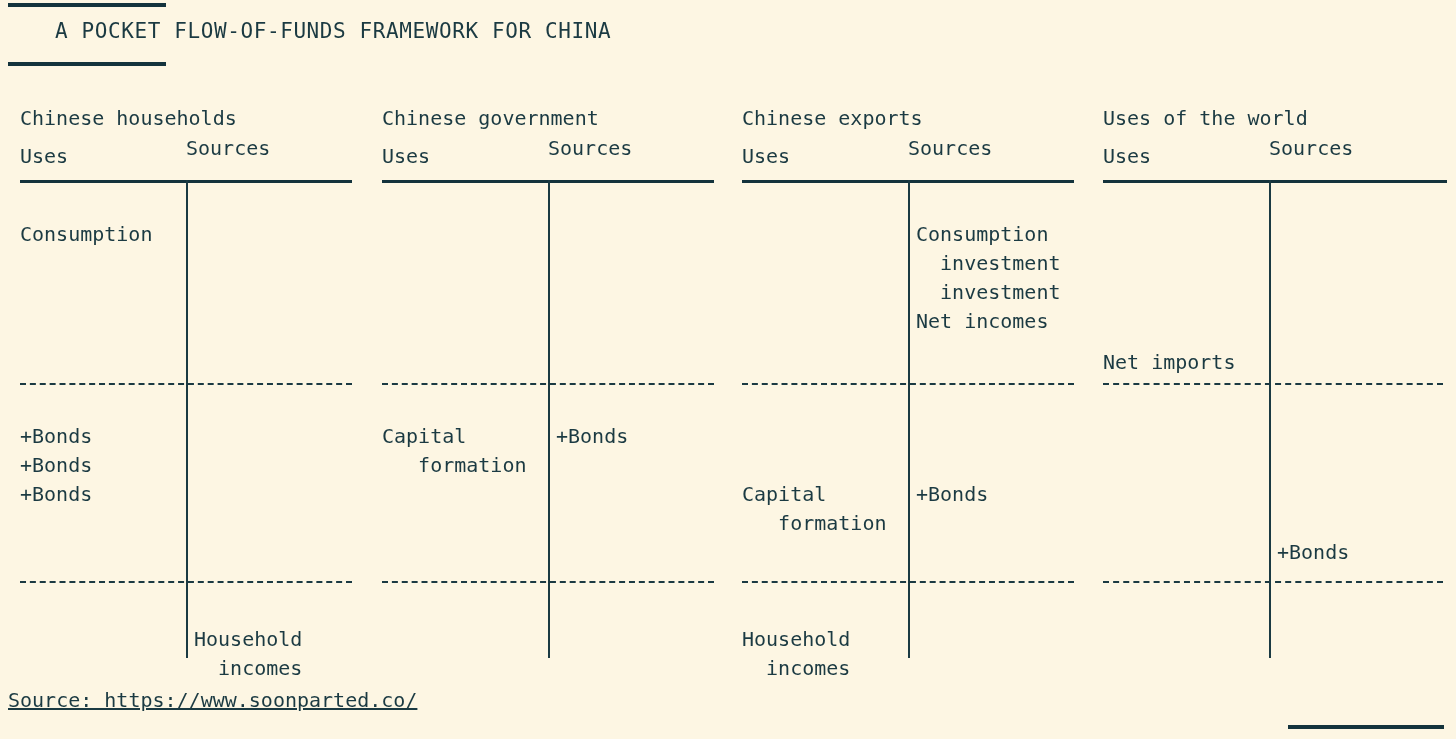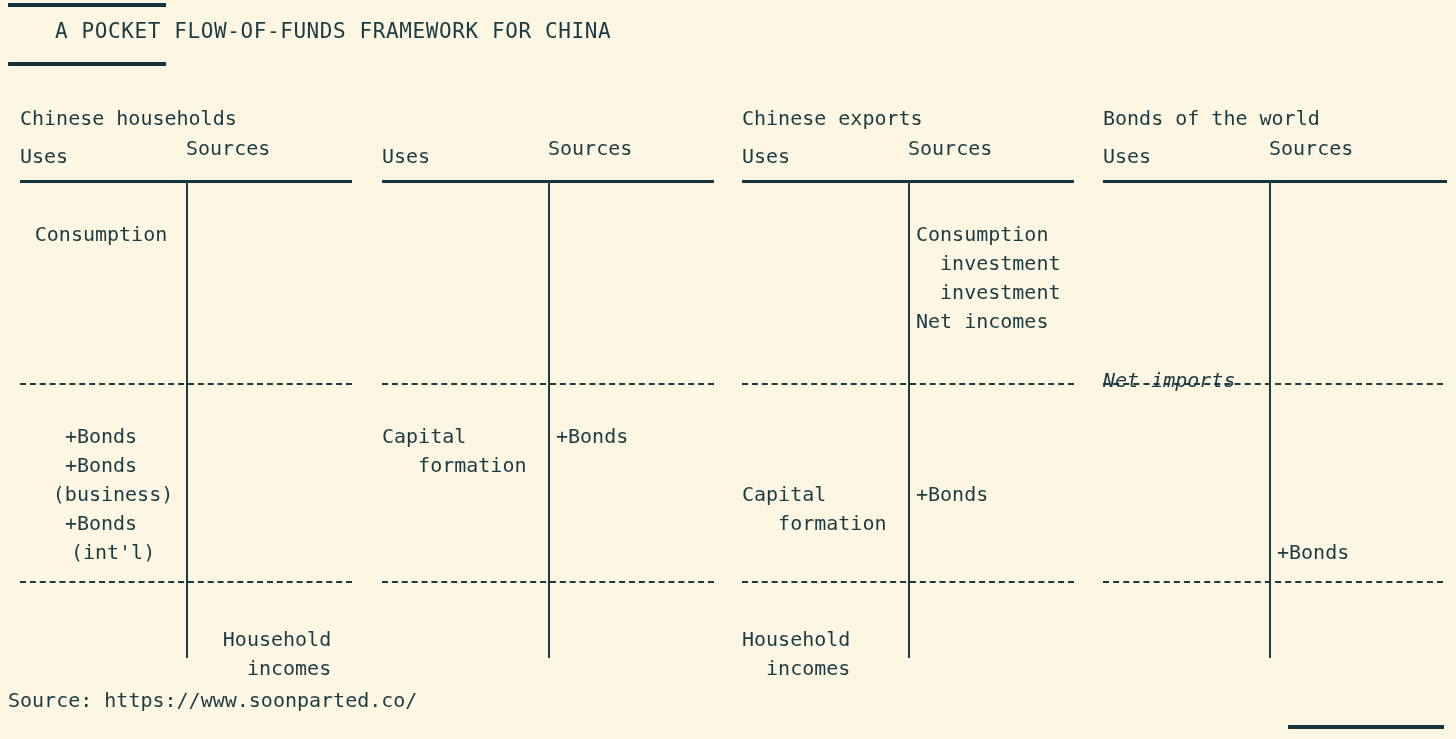--- a/index.html
+++ b/index.html
@@ -39,30 +39,31 @@
   }
 
   
   #source-line {
     position: absolute;
     left: 8px;
     top: 690px;
     font-size: 20px;
     white-space: pre;
     line-height: 1;
+    text-decoration: underline;
   }
 
   
   .sector {
     position: absolute;
     top: 108px;
     width: 353px;
     height: 552px;
   }
-  #sector-0 { left: 12px; text-align: center; }
+  #sector-0 { left: 12px; }
   #sector-1 { left: 374px; }
   #sector-2 { left: 734px; }
   #sector-3 { left: 1095px; }
 
   .sector-title {
     position: absolute;
     left: 8px;
     top: 0px;
     font-size: 20px;
     white-space: pre;
@@ -144,27 +145,28 @@
   <div class="sector-title">Chinese households</div>
   <div class="col-head-uses">Uses</div>
   <div class="col-head-sources">Sources</div>
   <div class="head-rule"></div>
   <div class="v-rule"></div>
   <div class="dot-rule band-1"></div>
   <div class="dot-rule band-2"></div>
 
   <div class="cell uses" style="top:84px;"><span class="line">Consumption</span></div>
   <div class="cell sources" style="top:84px;"></div>
-  <div class="cell uses" style="top:286px;"><span class="line">+Bonds</span><span class="line">+Bonds</span><span class="line">  (business)</span><span class="line">+Bonds</span><span class="line">  (int'l)</span></div>
+  <div class="cell uses" style="top:286px;"><span class="line">+Bonds</span><span class="line">+Bonds</span><span class="line">+Bonds</span></div>
   <div class="cell sources" style="top:286px;"></div>
   <div class="cell uses" style="top:489px;"></div>
   <div class="cell sources" style="top:489px;"><span class="line">Household</span><span class="line">  incomes</span></div>
 </div>
 
 <div class="sector" id="sector-1">
+  <div class="sector-title">Chinese government</div>
   <div class="col-head-uses">Uses</div>
   <div class="col-head-sources">Sources</div>
   <div class="head-rule"></div>
   <div class="v-rule"></div>
   <div class="dot-rule band-1"></div>
   <div class="dot-rule band-2"></div>
 
   <div class="cell uses" style="top:84px;"></div>
   <div class="cell sources" style="top:84px;"></div>
   <div class="cell uses" style="top:286px;"><span class="line">Capital</span><span class="line">   formation</span></div>
@@ -184,29 +186,29 @@
 
   <div class="cell uses" style="top:84px;"></div>
   <div class="cell sources" style="top:84px;"><span class="line">Consumption</span><span class="line">  investment</span><span class="line">  investment</span><span class="line">Net incomes</span></div>
   <div class="cell uses" style="top:344px;"><span class="line">Capital</span><span class="line">   formation</span></div>
   <div class="cell sources" style="top:344px;"><span class="line">+Bonds</span></div>
   <div class="cell uses" style="top:489px;"><span class="line">Household</span><span class="line">  incomes</span></div>
   <div class="cell sources" style="top:489px;"></div>
 </div>
 
 <div class="sector" id="sector-3">
-  <div class="sector-title">Bonds of the world</div>
-  <div class="col-head-uses">Uses</div>
-  <div class="col-head-sources">Sources</div>
-  <div class="head-rule"></div>
-  <div class="v-rule"></div>
-  <div class="dot-rule band-1"></div>
-  <div class="dot-rule band-2"></div>
-
-  <div class="cell uses" style="top:230px;font-style:italic;"><span class="line">Net imports</span></div>
+  <div class="sector-title">Uses of the world</div>
+  <div class="col-head-uses">Uses</div>
+  <div class="col-head-sources">Sources</div>
+  <div class="head-rule"></div>
+  <div class="v-rule"></div>
+  <div class="dot-rule band-1"></div>
+  <div class="dot-rule band-2"></div>
+
+  <div class="cell uses" style="top:212px;"><span class="line">Net imports</span></div>
   <div class="cell sources" style="top:229px;"></div>
   <div class="cell uses" style="top:402px;"></div>
   <div class="cell sources" style="top:402px;"><span class="line">+Bonds</span></div>
   <div class="cell uses" style="top:489px;"></div>
   <div class="cell sources" style="top:489px;"></div>
 </div>
 
 <div id="source-line">Source: https://www.soonparted.co/</div>
 
 </body></html>

